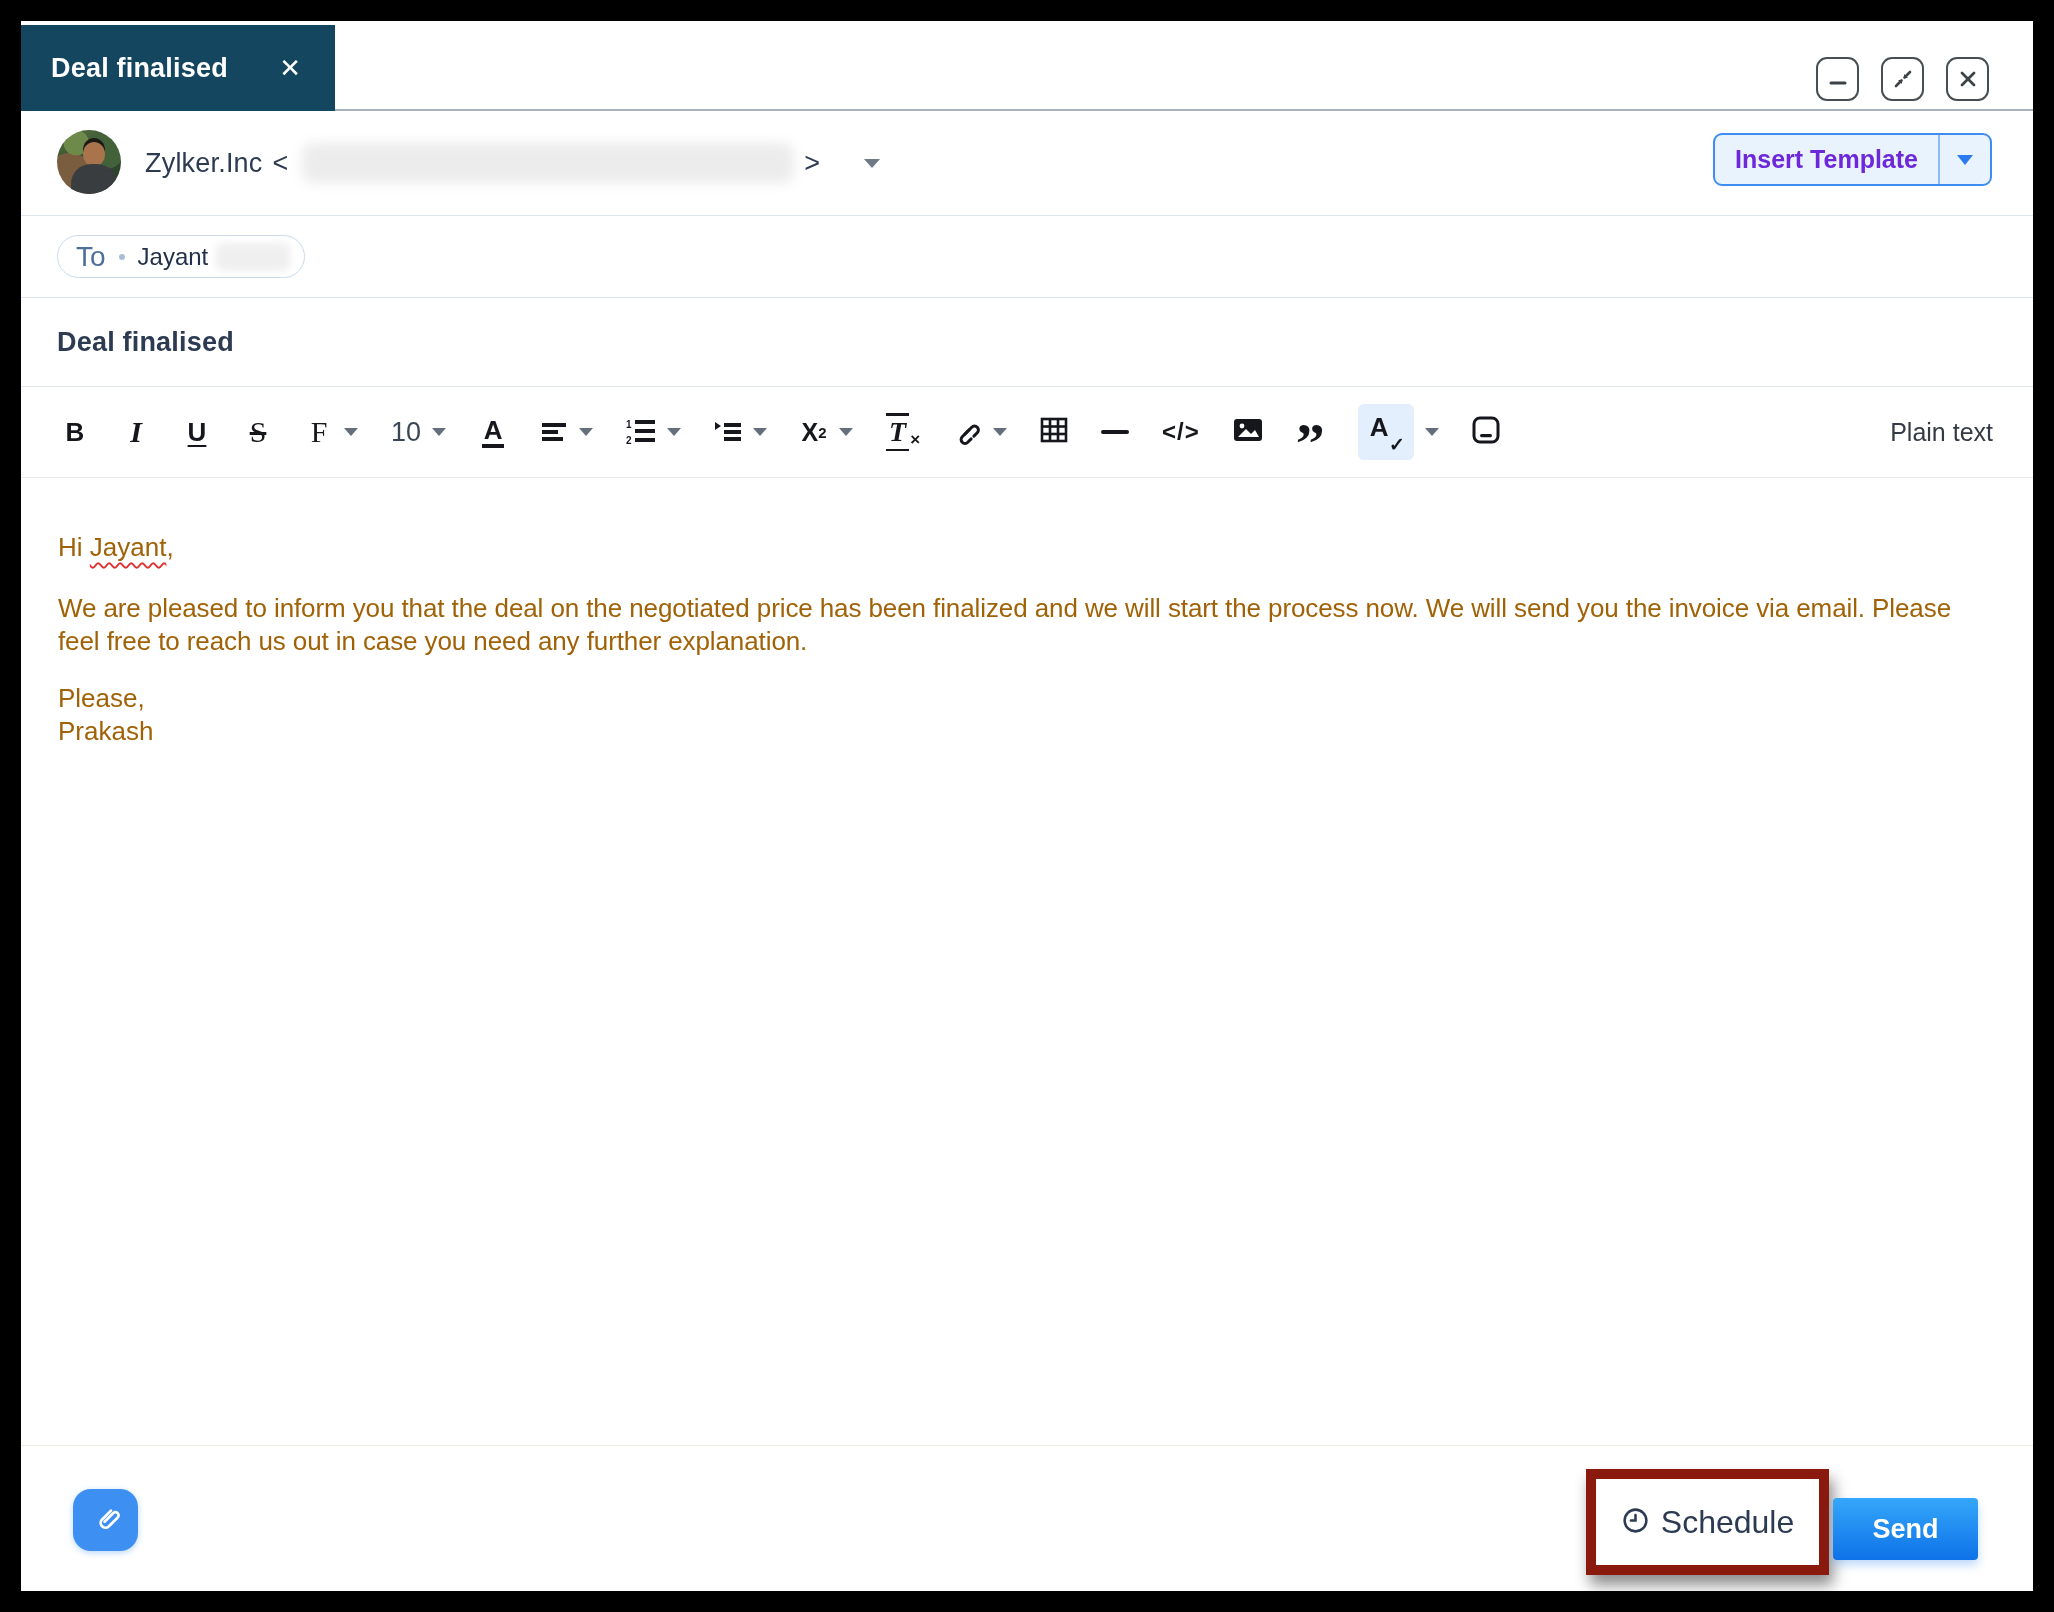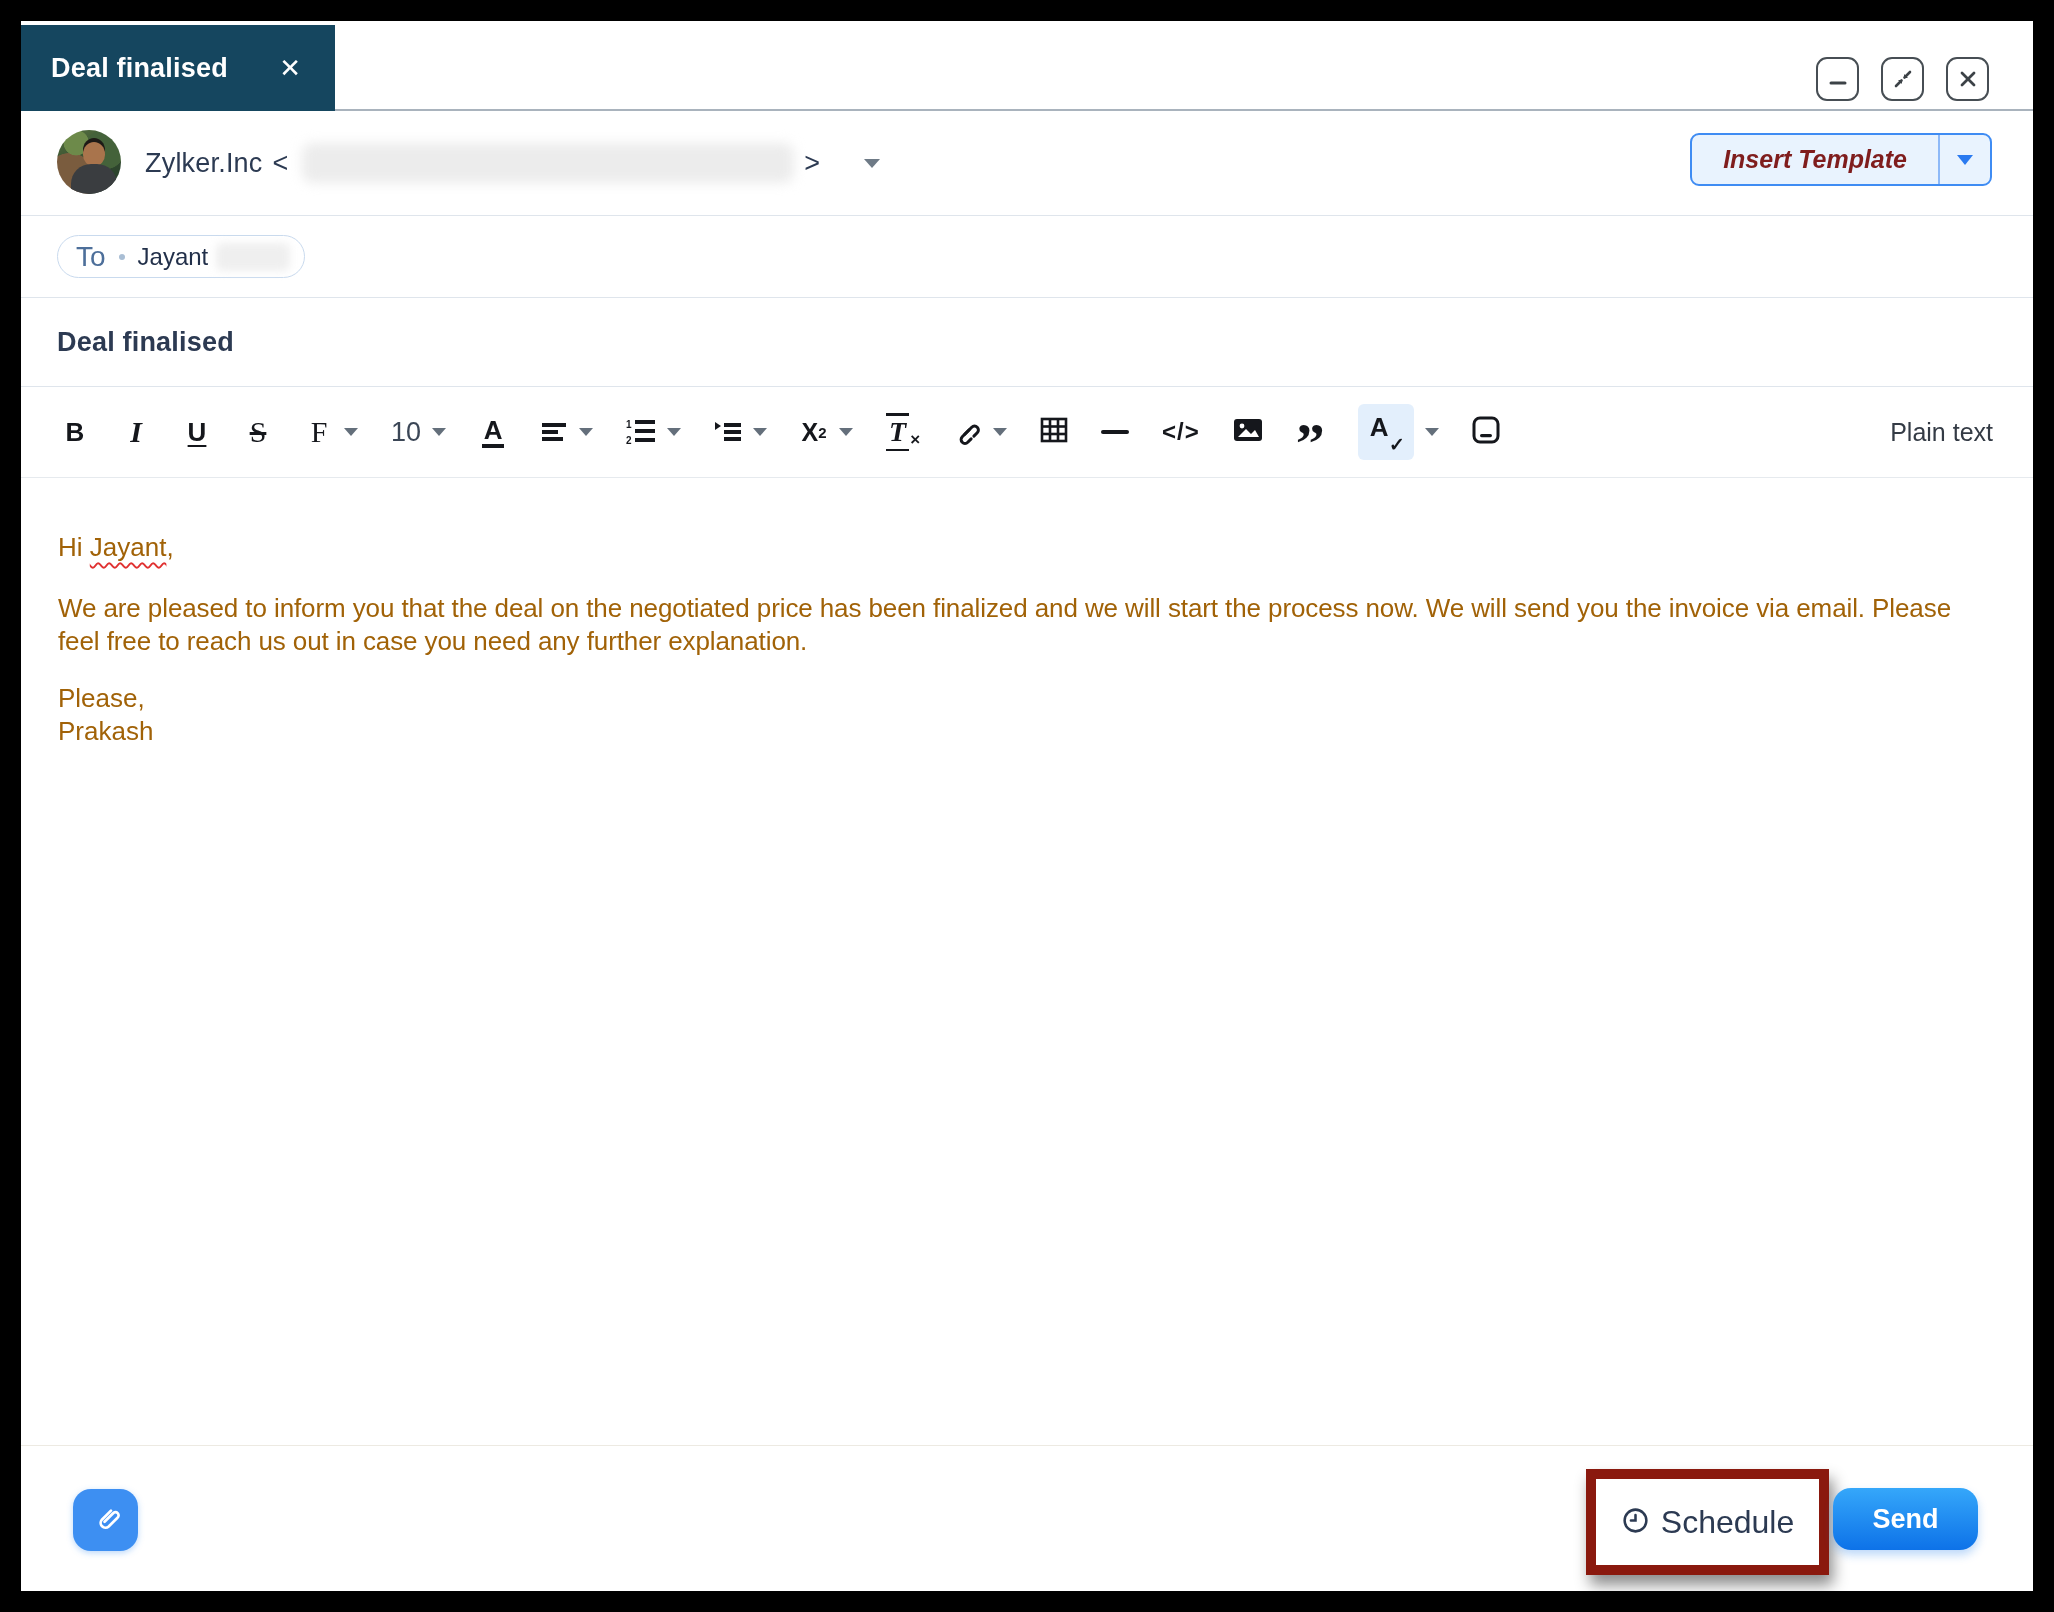--- a/index.html
+++ b/index.html
@@ -47,21 +47,21 @@
   .sender-name { font-size:27px; color:#2c3a52; letter-spacing:.2px; }
   .bracket { font-size:27px; color:#2c3a52; }
   .blur-email { display:inline-block; width:492px; height:40px; margin:0 10px 0 14px;
     background:#ececec; border-radius:10px; filter:blur(6px); }
   .caret { width:0; height:0; border-left:8px solid transparent; border-right:8px solid transparent;
     border-top:9px solid #6e7a86; display:inline-block; }
   .from-caret { margin-left:44px; }
 
   .insert-template { position:absolute; right:41px; top:22px; height:53px; display:flex; align-items:stretch;
     border:2px solid #3f8cf3; border-radius:9px; background:#e9f3fe; overflow:hidden; cursor:pointer; }
-  .it-main { display:flex; align-items:center; padding:0 31px; font-size:25px; color:#7f1d1d; font-weight:600;font-style:italic; }
+  .it-main { display:flex; align-items:center; padding:0 20px; font-size:25px; color:#6d28d9; font-weight:600; }
   .it-divider { width:2px; background:#8db9f8; }
   .it-caret-box { width:50px; display:flex; align-items:center; justify-content:center; }
   .it-caret { width:0; height:0; border-left:8px solid transparent; border-right:8px solid transparent;
     border-top:10px solid #2a7af0; }
 
   .to-pill { position:absolute; left:36px; top:19px; height:43px; min-width:236px;
     border:1.5px solid #c9daee; border-radius:22px; display:flex; align-items:center;
     padding:0 14px 0 18px; background:#fff; }
   .to-label { font-size:28px; color:#4d6f9a; }
   .to-dot { width:6px; height:6px; border-radius:50%; background:#a9bed4; margin:0 13px; }
@@ -119,21 +119,21 @@
     border-top:1px solid #edeae2; }
   .attach-btn { position:absolute; left:52px; top:43px; width:65px; height:62px; border-radius:18px;
     background:#3d8ff2; display:flex; align-items:center; justify-content:center; cursor:pointer;
     box-shadow:0 2px 6px rgba(61,143,242,.35); }
   .annotation-box { position:absolute; left:1565px; top:23px; width:243px; height:106px;
     border:10px solid #8a190e; background:#fff; display:flex; align-items:center; justify-content:center;
     box-shadow:4px 10px 14px rgba(0,0,0,.45); }
   .schedule-btn { display:flex; align-items:center; gap:11px; cursor:pointer; background:#fff;
     border:none; padding:0; }
   .schedule-label { font-size:32px; color:#2c3a52; }
-  .send-btn { position:absolute; left:1812px; top:42px; width:145px; height:62px; border-radius:18px;
+  .send-btn { position:absolute; left:1812px; top:52px; width:145px; height:62px; border-radius:4px;
     background:linear-gradient(#35a7fa, #0d72e8); color:#fff; font-size:27px; font-weight:700;
     display:flex; align-items:center; justify-content:center; cursor:pointer;
     box-shadow:0 5px 10px rgba(13,114,232,.28); font-family:"Liberation Sans", sans-serif; border:none; }
 </style>
 </head>
 <body>
 
 <div class="frame">
   <div class="window">
 

